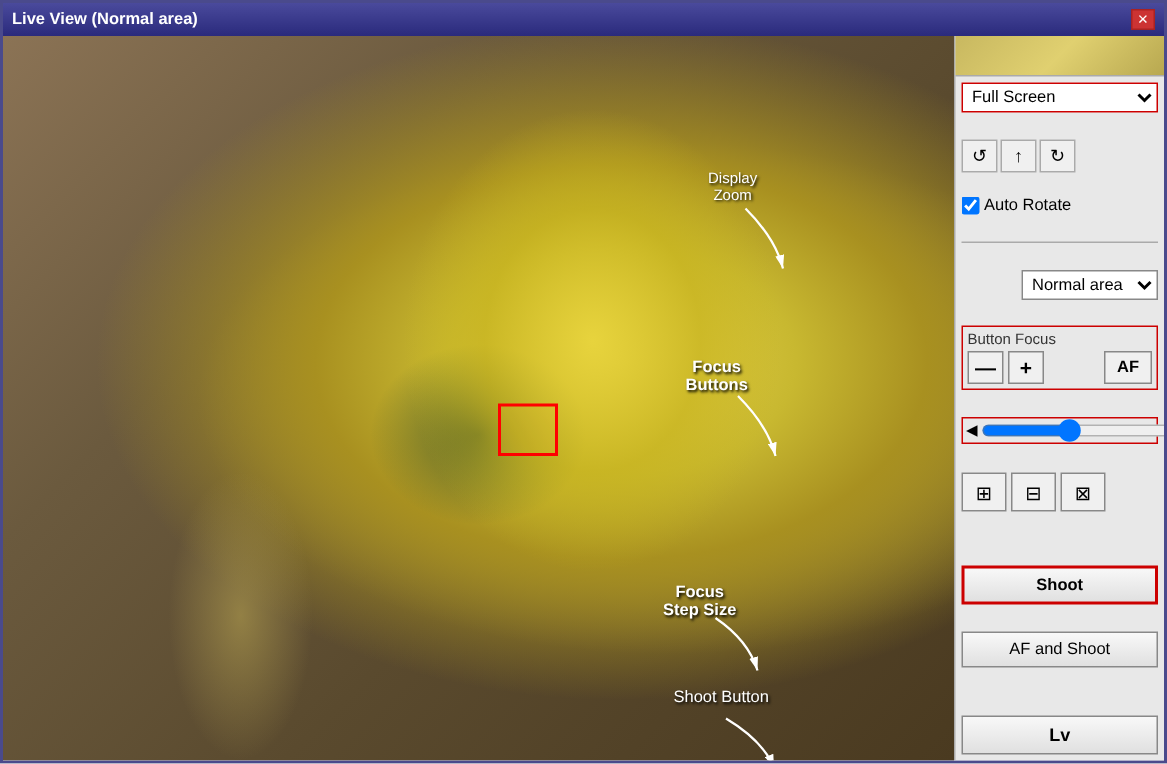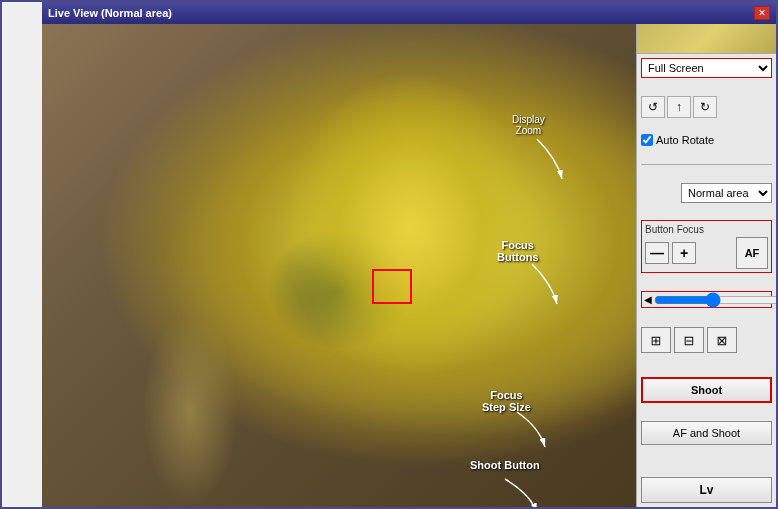--- a/index.html
+++ b/index.html
@@ -12,21 +12,20 @@
       overflow: hidden;
     }
 
     .window {
       width: 778px;
       height: 509px;
       border: 2px solid #4a4a8c;
       background: #f0f0f0;
       display: flex;
       flex-direction: column;
-      padding-left: 40px;
     }
 
     .title-bar {
       background: linear-gradient(to bottom, #4a4a9c, #2a2a7c);
       color: white;
       padding: 3px 6px;
       display: flex;
       align-items: center;
       justify-content: space-between;
       height: 22px;
@@ -125,24 +124,24 @@
       color: white;
       font-size: 11px;
       font-weight: bold;
       text-align: center;
       text-shadow: 1px 1px 2px black;
     }
 
     .label-shoot-btn {
       position: absolute;
       top: 435px;
-      left: 428px;
-      color: white;
-      font-size: 11px;
-      font-weight: bold;
+      left: 447px;
+      color: white;
+      font-size: 11px;
+      font-weight: normal;
       text-align: center;
       text-shadow: 1px 1px 2px black;
     }
 
     
     .right-panel {
       width: 140px;
       background: #e8e8e8;
       border-left: 1px solid #aaa;
       display: flex;
@@ -266,21 +265,21 @@
       font-size: 14px;
       font-weight: bold;
       cursor: pointer;
       display: flex;
       align-items: center;
       justify-content: center;
     }
 
     .af-btn {
       width: 32px;
-      height: 32px;
+      height: 22px;
       background: #f0f0f0;
       border: 1px solid #888;
       font-size: 11px;
       font-weight: bold;
       cursor: pointer;
       display: flex;
       align-items: center;
       justify-content: center;
       margin-left: auto;
     }
@@ -325,21 +324,21 @@
     }
 
     .shoot-btn {
       width: 100%;
       height: 26px;
       background: linear-gradient(to bottom, #f8f8f8, #e0e0e0);
       border: 2px solid #cc0000;
       font-size: 11px;
       font-weight: bold;
       cursor: pointer;
-      margin-top: 8px;
+      margin-top: 20px;
     }
 
     .af-shoot-btn {
       width: 100%;
       height: 24px;
       background: linear-gradient(to bottom, #f8f8f8, #e0e0e0);
       border: 1px solid #888;
       font-size: 11px;
       cursor: pointer;
       margin-top: 2px;

